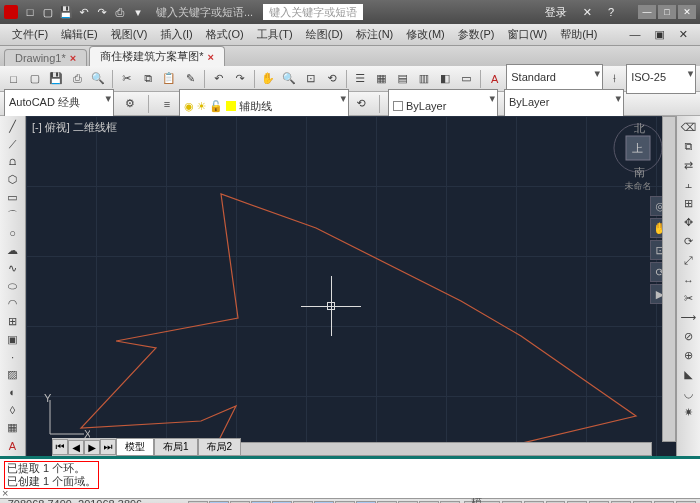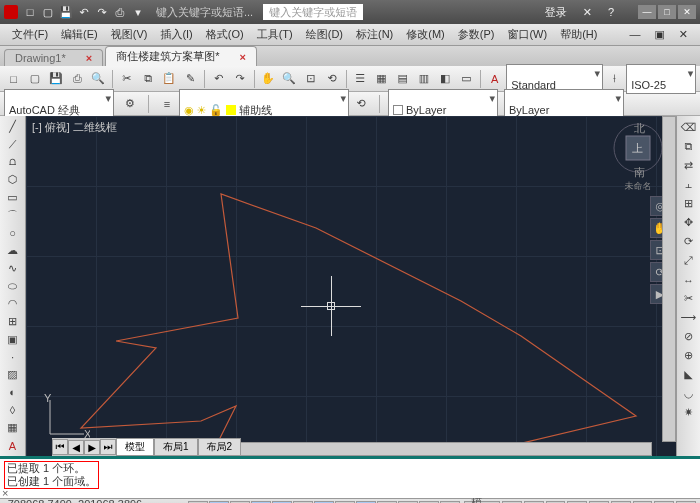--- a/index.html
+++ b/index.html
@@ -10,27 +10,27 @@
 .titlebar .qat span{width:16px;height:16px;display:inline-flex;align-items:center;justify-content:center;color:#eee;cursor:pointer}
 .titlebar .ttl{flex:0 0 auto;margin:0 6px;color:#ccc}
 .titlebar .search{background:#fff;color:#999;height:16px;padding:0 6px;width:100px;line-height:16px}
 .titlebar .right{margin-left:auto;display:flex;gap:16px;align-items:center}
 .titlebar .right span{color:#eee;cursor:pointer}
 .titlebar .winbtns{display:flex;gap:2px;margin-left:8px}
 .titlebar .winbtns span{width:18px;height:14px;background:#888;display:inline-flex;align-items:center;justify-content:center;color:#fff;font-size:9px}
 .menubar{height:22px;background:linear-gradient(#e8e8e8,#cfcfcf);display:flex;align-items:center;padding:0 6px;gap:1px;border-bottom:1px solid #999}
 .menubar span{padding:2px 6px;color:#333;cursor:pointer}
 .doctabs{height:20px;background:linear-gradient(#d8d8d8,#c4c4c4);display:flex;align-items:flex-end;padding:0 4px}
-.doctab{padding:2px 10px;background:#f4f4f4;border:1px solid #999;border-bottom:none;margin-right:2px;border-radius:4px 4px 0 0;color:#333;display:flex;gap:20px;align-items:center}
+.doctab{padding:2px 10px;background:#f4f4f4;border:1px solid #999;border-bottom:none;margin-right:2px;border-radius:4px 4px 0 0;color:#333;display:flex;gap:4px;align-items:center}
 .doctab.inactive{background:#d0d0d0;color:#666}
 .doctab .x{color:#c33;font-weight:bold;cursor:pointer}
 .toolbar{height:26px;background:linear-gradient(#f5f5f5,#dcdcdc);border-bottom:1px solid #aaa;display:flex;align-items:center;padding:0 4px;gap:2px}
 .tbtn{width:20px;height:20px;display:inline-flex;align-items:center;justify-content:center;border:1px solid transparent;cursor:pointer;color:#444}
 .sep{width:1px;height:18px;background:#aaa;margin:0 2px}
-.combo{height:30px;background:#fff;border:1px solid #888;padding:12px 14px 0 4px;line-height:16px;position:relative;color:#333;min-width:70px}
+.combo{height:30px;background:#fff;border:1px solid #888;padding:4px 14px 0 4px;line-height:16px;position:relative;color:#333;min-width:70px}
 .combo:after{content:"▾";position:absolute;right:2px;top:0;color:#555}
 .toolbar2{height:24px;background:linear-gradient(#f5f5f5,#dcdcdc);border-bottom:1px solid #aaa;display:flex;align-items:center;padding:0 4px;gap:6px}
 .layer-area{display:flex;align-items:center;gap:2px}
 .main{position:relative;height:340px;background:#1a2332;display:flex}
 .ltoolbar{width:26px;background:linear-gradient(90deg,#f0f0f0,#d8d8d8);border-right:1px solid #999;display:flex;flex-direction:column;align-items:center;padding:2px 0;gap:1px}
 .ltoolbar .tbtn{width:20px;height:18px}
 .canvas-wrap{flex:1;position:relative;overflow:hidden}
 .canvas{width:100%;height:100%;background:#1a2332;position:relative}
 .grid{position:absolute;inset:0;background-image:linear-gradient(#263142 1px,transparent 1px),linear-gradient(90deg,#263142 1px,transparent 1px);background-size:70px 70px}
 .vplabel{position:absolute;top:4px;left:6px;color:#ccc;font-size:11px}

